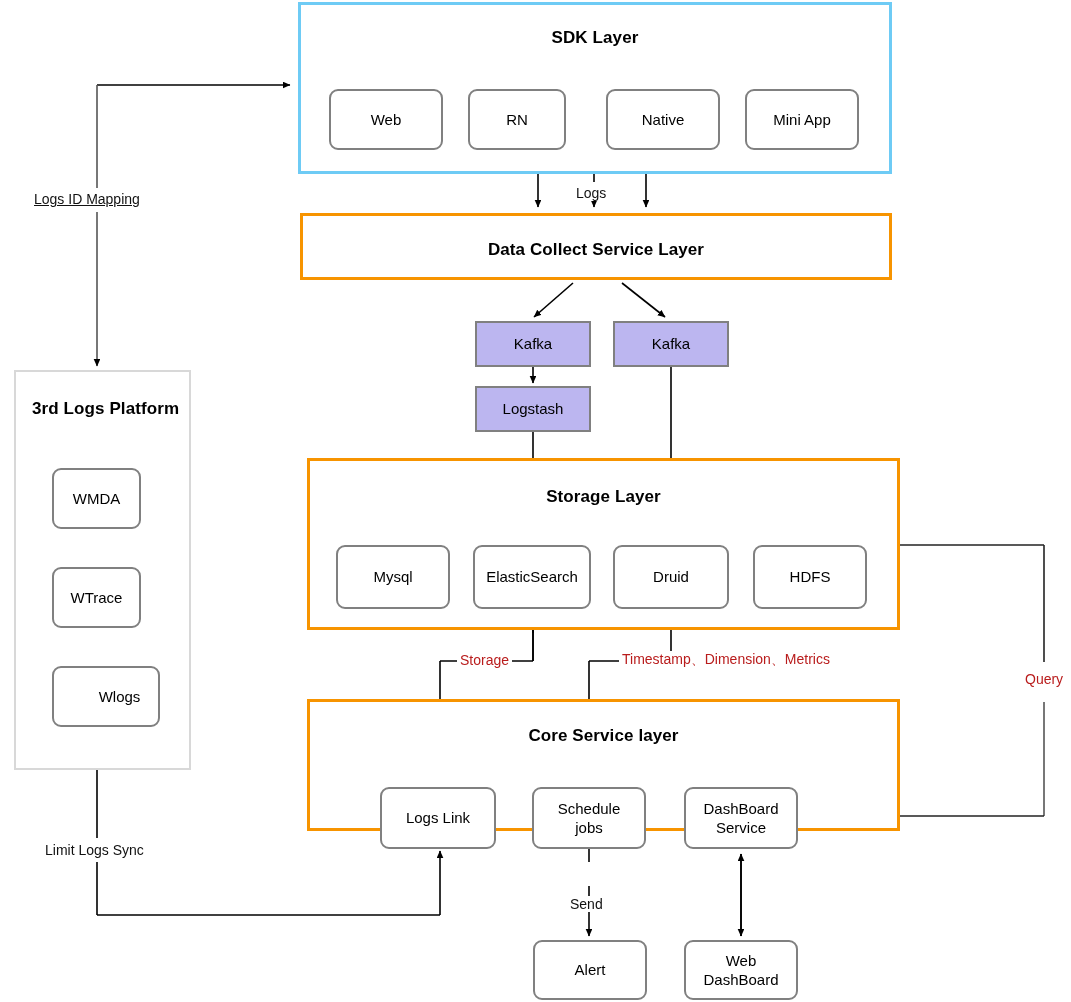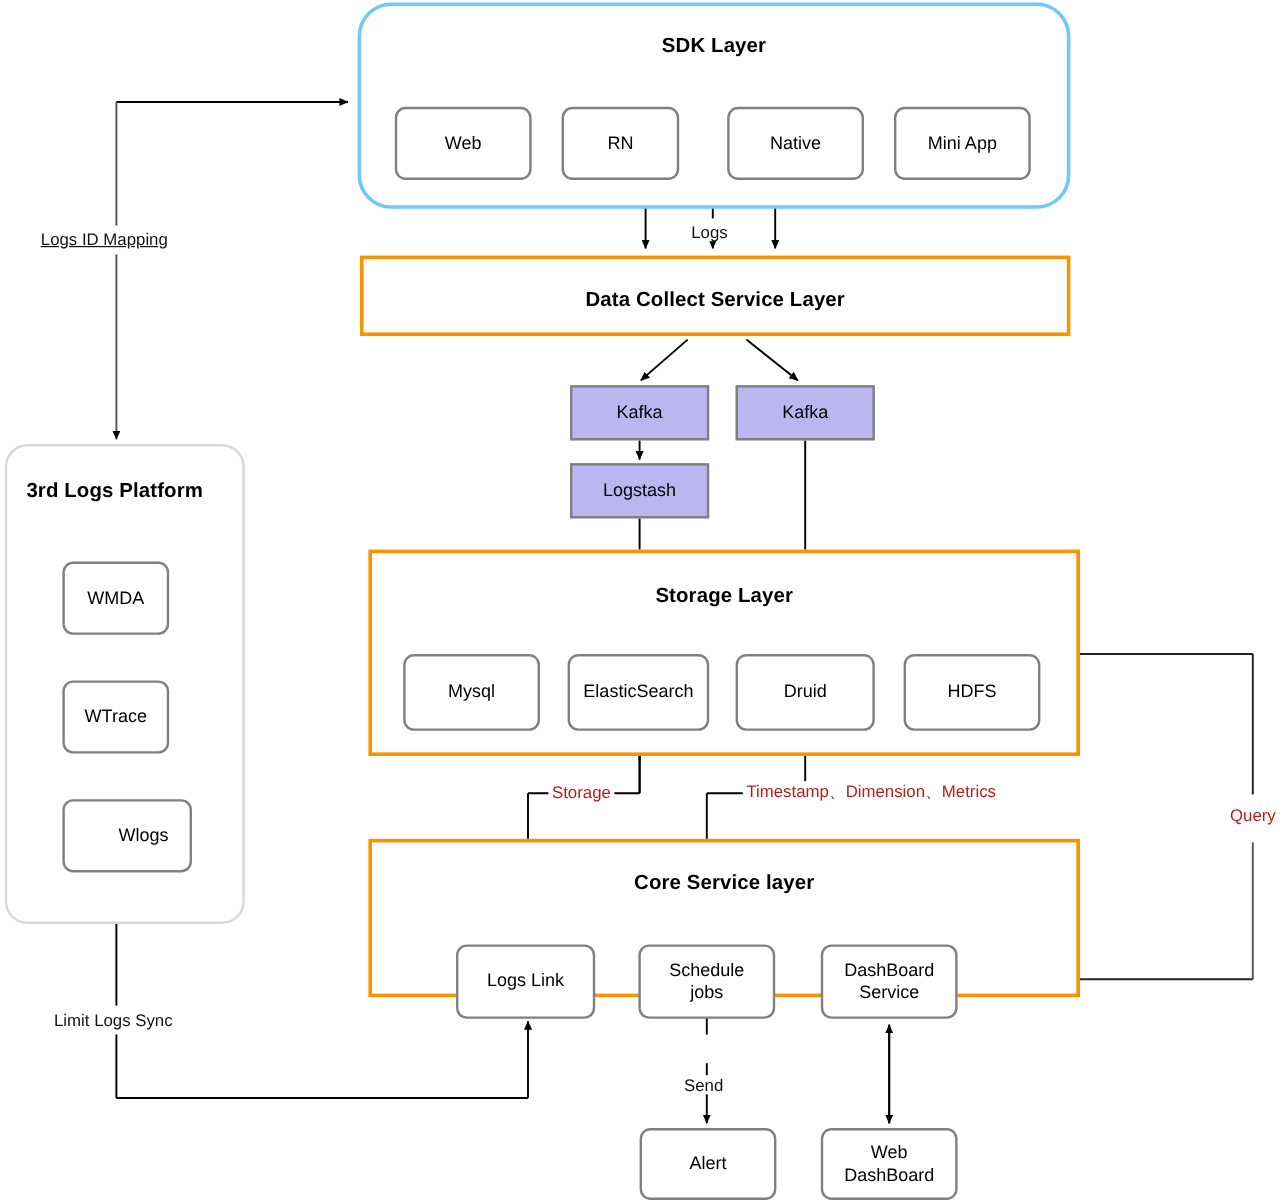--- a/index.html
+++ b/index.html
@@ -141,21 +141,21 @@
       <path d="M741,936 L741,854" marker-end="url(#arrow)"></path>
       <path d="M741,854 L741,936" marker-end="url(#arrow)"></path>
 
       <path d="M97,770 L97,838"></path>
       <path d="M97,862 L97,915"></path>
       <path d="M97,915 L440,915"></path>
       <path d="M440,915 L440,851" marker-end="url(#arrow)"></path>
     </g>
   </svg>
 
-  <div class="layer layer-sdk" style="left:298px; top:2px; width:594px; height:172px;border-radius:28px;">
+  <div class="layer layer-sdk" style="left:298px; top:2px; width:594px; height:172px;">
     <div class="layer-title" style="top:23px;">SDK Layer</div>
   </div>
   <div class="node" style="left:329px; top:89px; width:114px; height:61px;">Web</div>
   <div class="node" style="left:468px; top:89px; width:98px; height:61px;">RN</div>
   <div class="node" style="left:606px; top:89px; width:114px; height:61px;">Native</div>
   <div class="node" style="left:745px; top:89px; width:114px; height:61px;">Mini App</div>
 
   <div class="layer layer-orange" style="left:300px; top:213px; width:592px; height:67px;">
     <div class="layer-title" style="top:24px;">Data Collect Service Layer</div>
   </div>
@@ -182,21 +182,21 @@
       <span>jobs</span>
     </span>
   </div>
   <div class="node" style="left:684px; top:787px; width:114px; height:62px;">
     <span>
       <span>DashBoard</span><br>
       <span>Service</span>
     </span>
   </div>
 
-  <div class="layer layer-gray" style="left:4px; top:370px; width:200px; height:400px;border-radius:19px;">
+  <div class="layer layer-gray" style="left:14px; top:370px; width:177px; height:400px;">
     <div class="layer-title left-aligned" style="top:27px;">3rd Logs Platform</div>
   </div>
   <div class="node" style="left:52px; top:468px; width:89px; height:61px;">WMDA</div>
   <div class="node" style="left:52px; top:567px; width:89px; height:61px;">WTrace</div>
   <div class="node" style="left:52px; top:666px; width:108px; height:61px;padding-left:27px;">Wlogs</div>
 
   <div class="node" style="left:533px; top:940px; width:114px; height:60px;">Alert</div>
   <div class="node" style="left:684px; top:940px; width:114px; height:60px;">
     <span>
       <span>Web</span><br>

